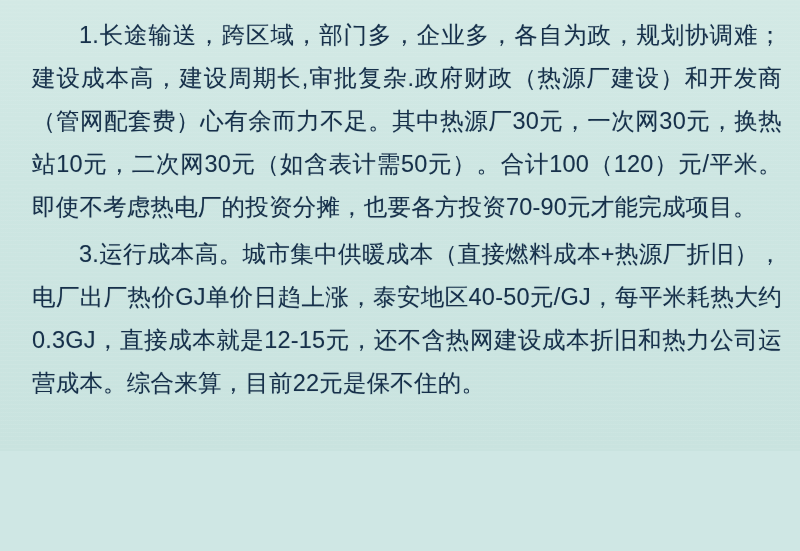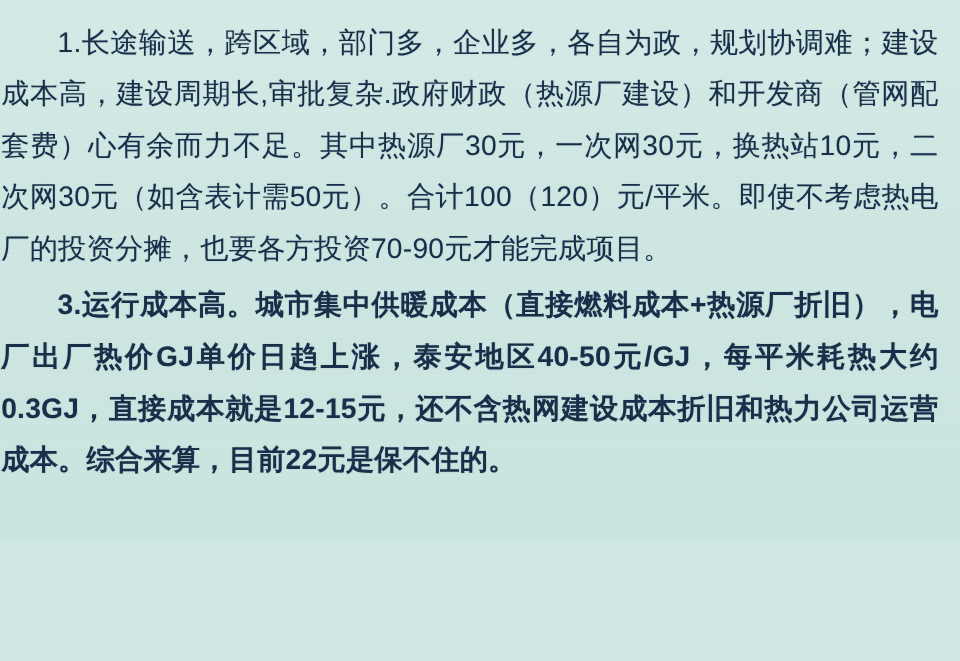--- a/index.html
+++ b/index.html
@@ -12,21 +12,21 @@
     background: #cfe7e4;
     font-family: "Liberation Sans", sans-serif;
     overflow: hidden;
   }
   .page {
     position: relative;
     width: 800px;
     height: 451px;
     background: linear-gradient(180deg, #d3e9e5 0%, #cde6e2 40%, #c9e3df 100%);
     box-sizing: border-box;
-    padding: 14px 18px 10px 1px;
+    padding: 14px 18px 10px 32px;
   }
   
   .page::after {
     content: "";
     position: absolute;
     left: 0; top: 0; right: 0; bottom: 0;
     pointer-events: none;
     background: repeating-linear-gradient(
       180deg,
       rgba(255,255,255,0.10) 0px,
@@ -45,21 +45,20 @@
     letter-spacing: 0.2px;
     text-align: justify;
     text-justify: inter-ideograph;
     font-weight: 500;
     margin: 0 0 4px 0;
     text-indent: 2em;
     text-shadow: 0 0 1px rgba(22,48,74,0.25);
   }
   .para:last-child {
     margin-bottom: 0;
-    font-weight: bold;
   }
 </style>
 </head>
 <body>
 
 <div class="page">
   <p class="para">1.长途输送，跨区域，部门多，企业多，各自为政，规划协调难；建设成本高，建设周期长,审批复杂.政府财政（热源厂建设）和开发商（管网配套费）心有余而力不足。其中热源厂30元，一次网30元，换热站10元，二次网30元（如含表计需50元）。合计100（120）元/平米。即使不考虑热电厂的投资分摊，也要各方投资70-90元才能完成项目。</p>
   <p class="para">3.运行成本高。城市集中供暖成本（直接燃料成本+热源厂折旧），电厂出厂热价GJ单价日趋上涨，泰安地区40-50元/GJ，每平米耗热大约0.3GJ，直接成本就是12-15元，还不含热网建设成本折旧和热力公司运营成本。综合来算，目前22元是保不住的。</p>
 </div>
 

